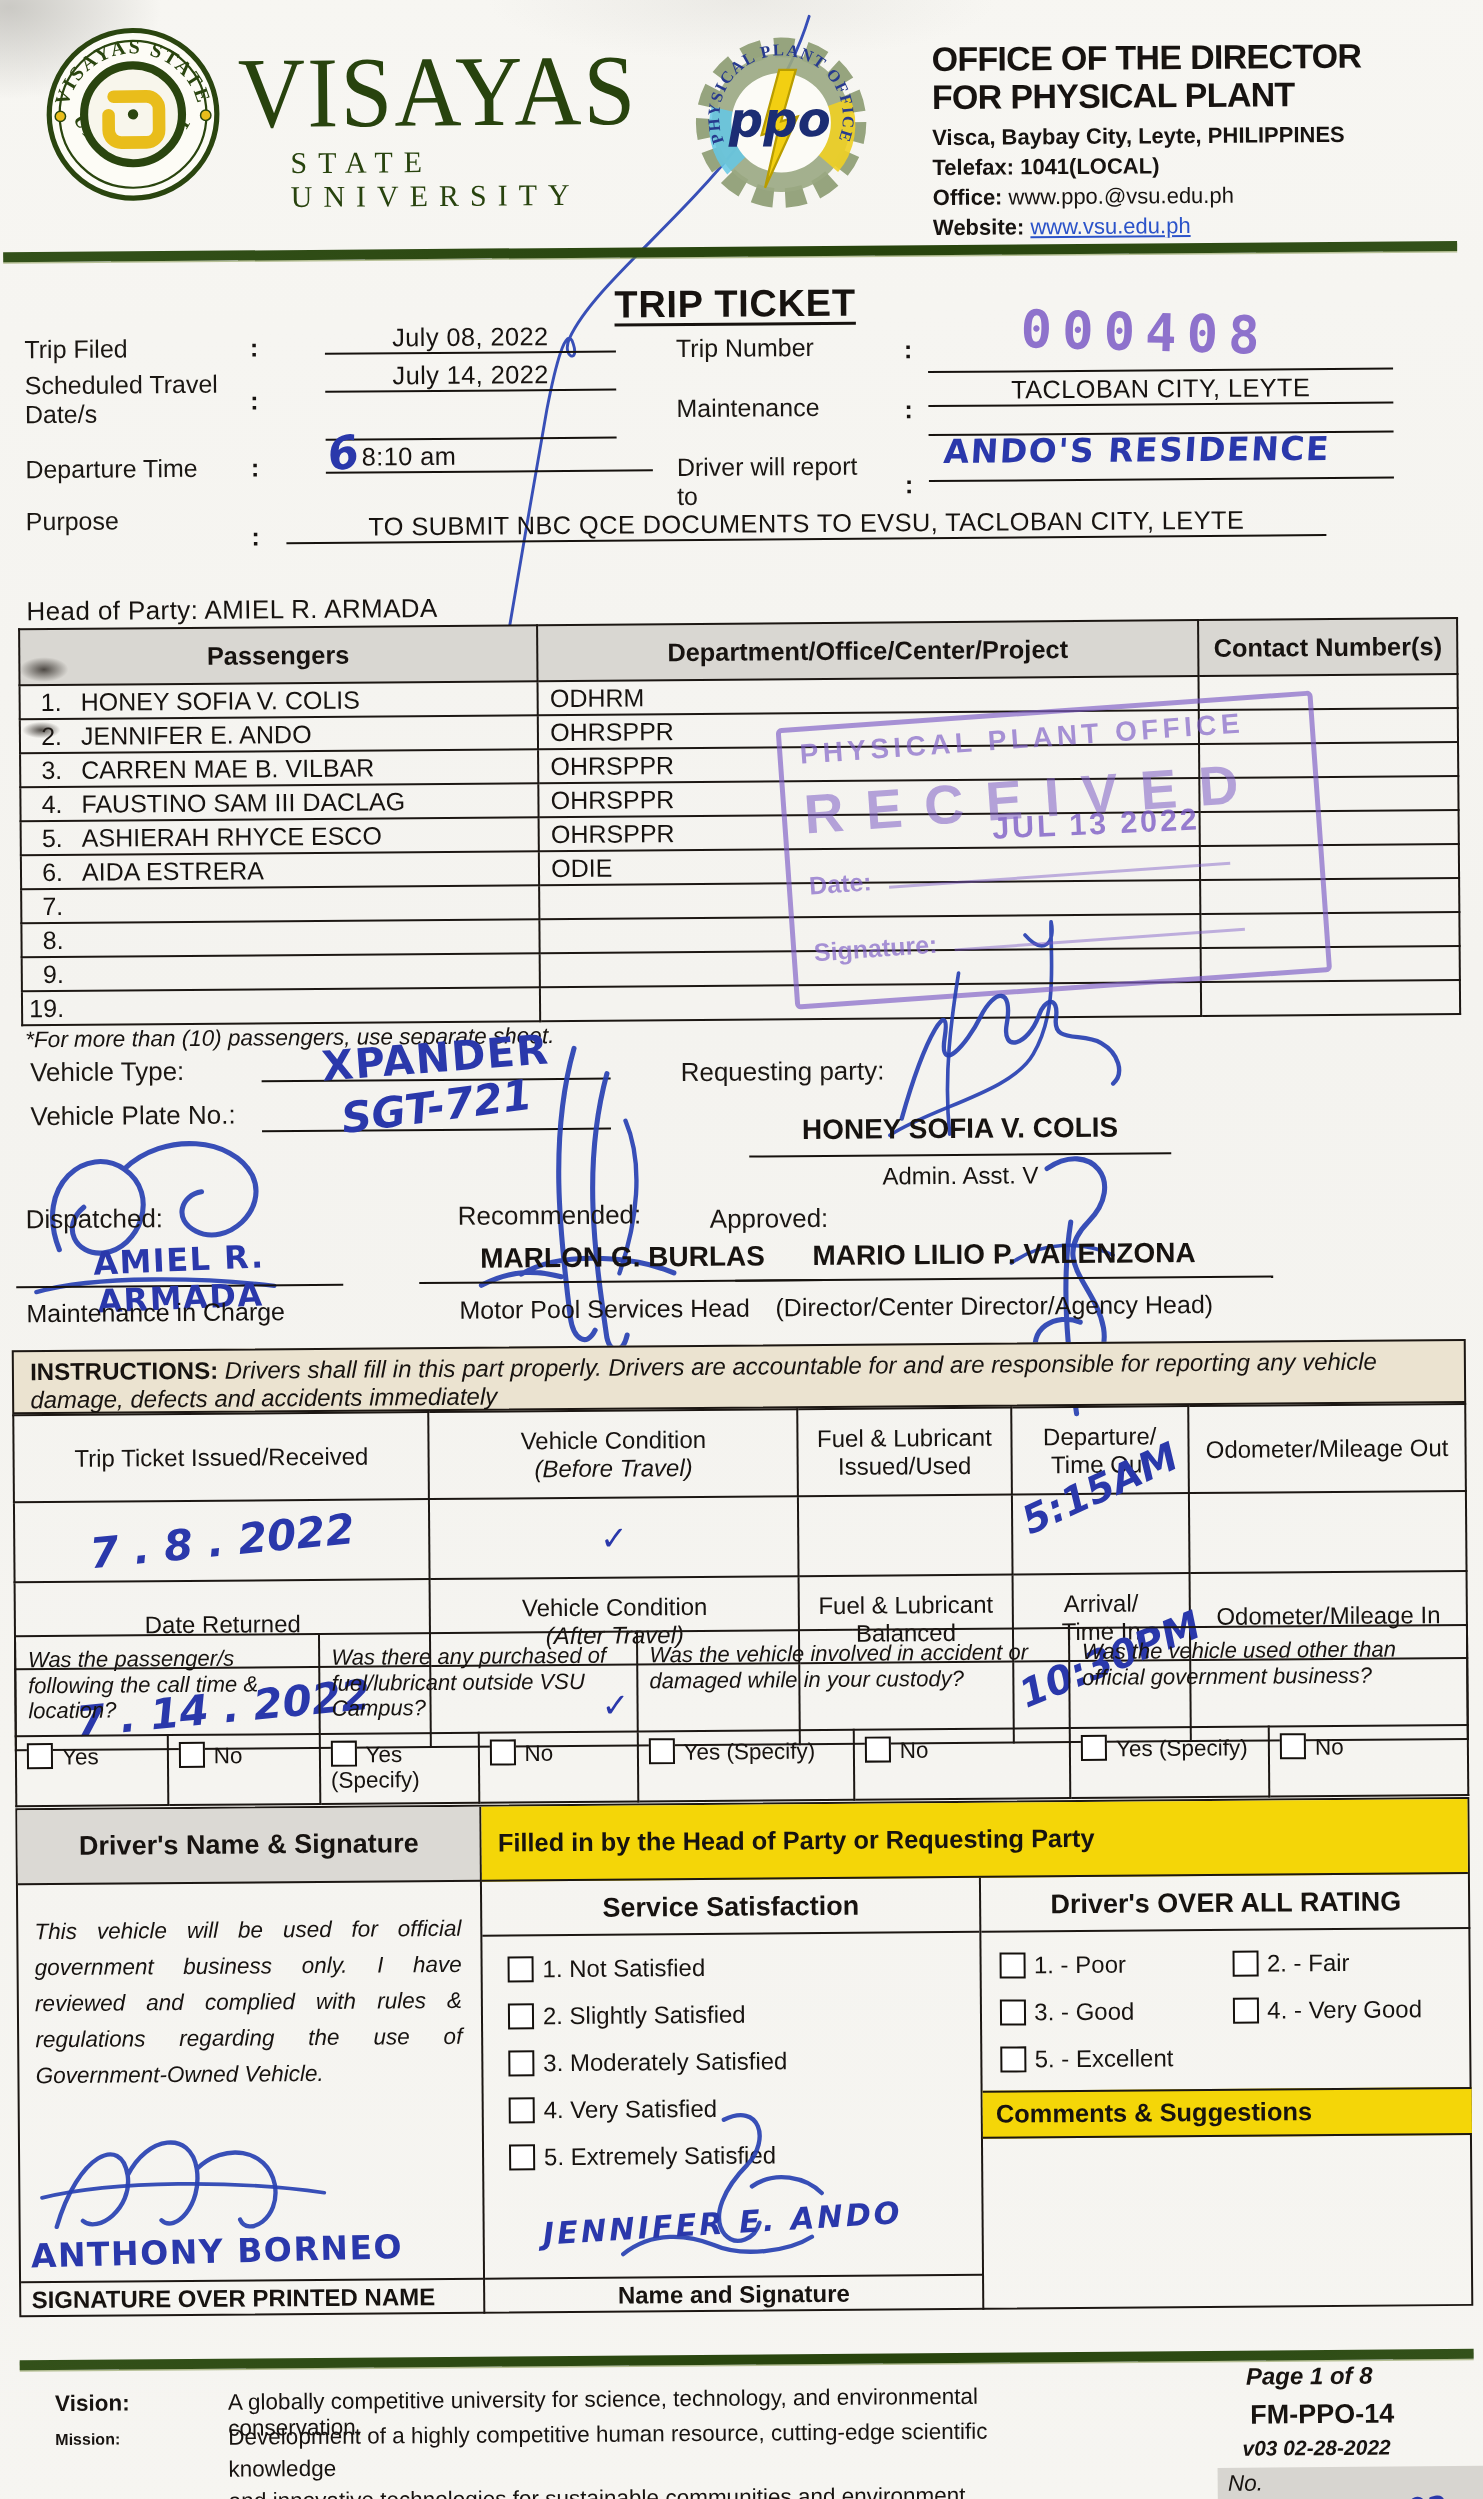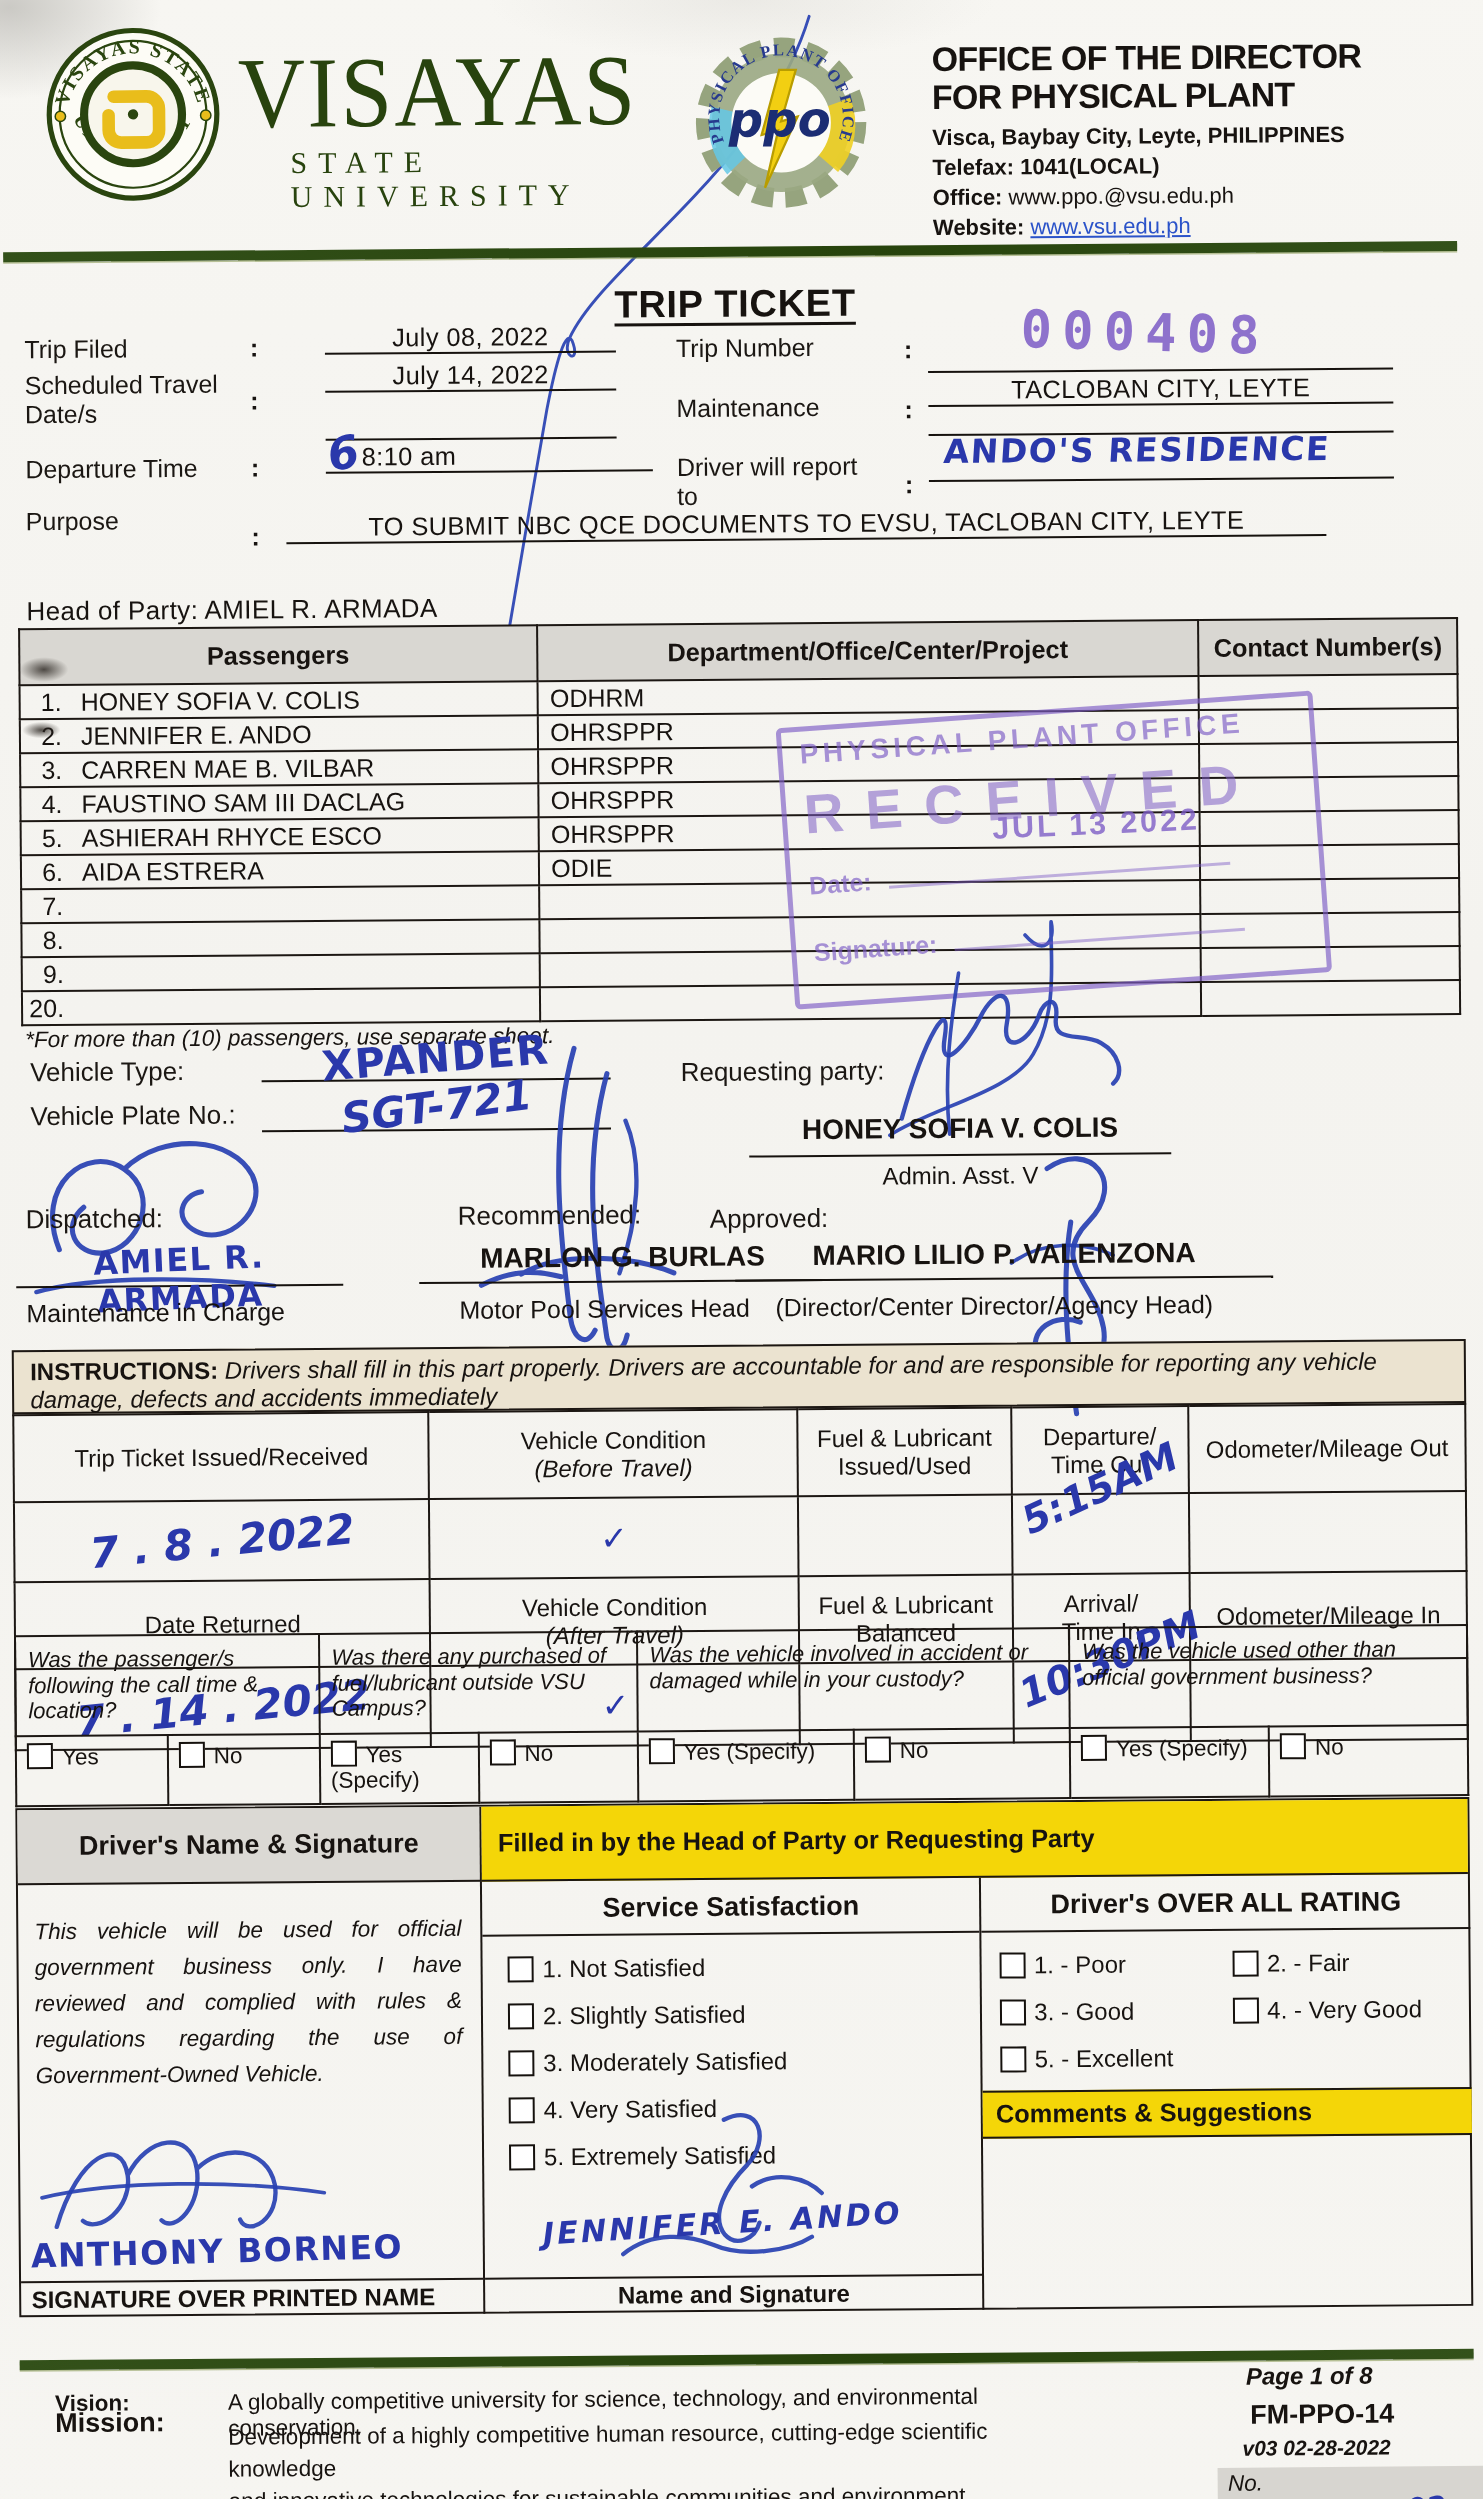--- a/index.html
+++ b/index.html
@@ -202,21 +202,21 @@
             <td><span class="pnum">8.</span><span></span></td>
             <td style="padding-left:11.6px"></td>
             <td></td>
           </tr>
     <tr>
             <td><span class="pnum">9.</span><span></span></td>
             <td style="padding-left:11.6px"></td>
             <td></td>
           </tr>
     <tr>
-            <td><span class="pnum">20.</span><span></span></td>
+            <td><span class="pnum">19.</span><span></span></td>
             <td style="padding-left:11.6px"></td>
             <td></td>
           </tr>
   </tbody>
       </table>
   <div class="smudge" style="left:14.5px;top:647px;width:65px;height:33px"></div>
   <div class="smudge" style="left:19px;top:713px;width:51px;height:22px"></div>
 
   <div class="abs stamp" style="left:787px;top:711px;width:538px;height:282px;border:5.1px solid rgba(125,92,198,.75);border-radius:5.8px;transform:rotate(-3.6deg);padding:7.3px 17.4px;box-sizing:border-box;opacity:.88">
     <div class="b" style="font-size:28px;letter-spacing:4.4px;opacity:.75;white-space:nowrap">PHYSICAL PLANT OFFICE</div>
@@ -452,21 +452,21 @@
       <div class="yellow b" style="margin-top:17.4px;font-size:25.4px;padding:7.3px 0 7.3px 13px;border-top:2.2px solid #1c1713;border-bottom:2.2px solid #1c1713">Comments &amp; Suggestions</div>
       <div style="height:167px"></div>
     </div>
   </div>
 
   <div class="rule" style="top:2354px"></div>
 
   <div class="abs" style="left:0;top:2372px;width:1483px">
     <div class="abs b" style="left:45px;top:13px;font-size:22.5px">Vision:</div>
     <div class="abs" style="left:218px;top:13px;width:836px;font-size:22.5px">A globally competitive university for science, technology, and environmental conservation.</div>
-    <div class="abs b" style="left:45px;top:30px;font-size:27px">Mission:</div>
+    <div class="abs b" style="left:45px;top:53px;font-size:16px">Mission:</div>
     <div class="abs" style="left:218px;top:45px;width:872px;font-size:22.5px;line-height:32px">
       <div>Development of a highly competitive human resource, cutting-edge scientific knowledge</div>
       <div>and innovative technologies for sustainable communities and environment.</div>
     </div>
     <div class="abs ital b" style="left:1236px;top:-5.8px;font-size:24px">Page 1 of 8</div>
     <div class="abs b" style="left:1240px;top:30.5px;font-size:27px">FM-PPO-14</div>
     <div class="abs ital b" style="left:1232px;top:68px;font-size:21px">v03 02-28-2022</div>
     <div class="abs" style="left:1207px;top:99px;background:#d7d5d0;padding:2.9px 10.2px 5.8px 10.2px">
       <span class="ital" style="font-size:22.5px">No.</span>
       <span class="hw hw-script" style="font-size:29px;margin-left:8.7px;display:inline-block;transform:rotate(-3deg)">OHRSPPR-02</span>

